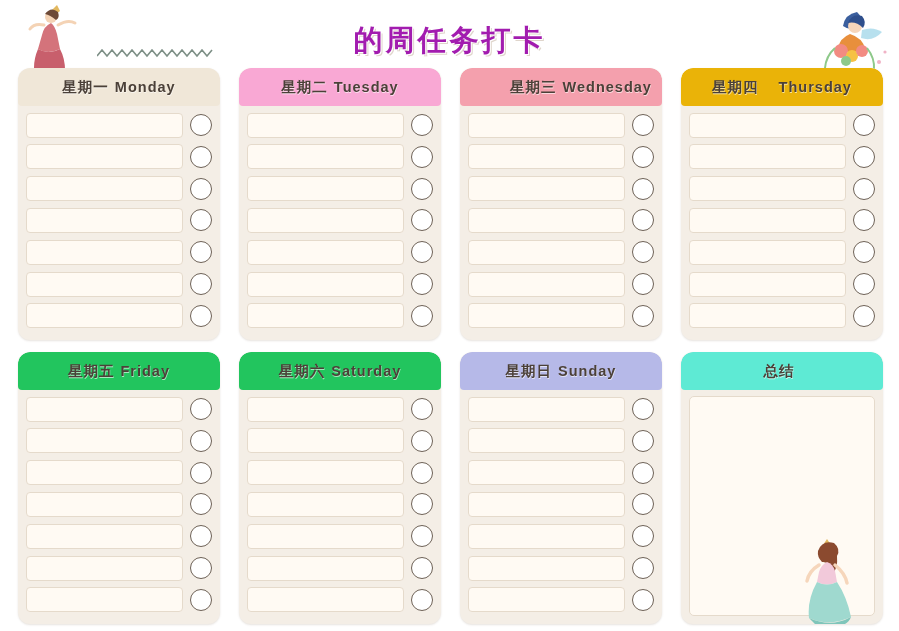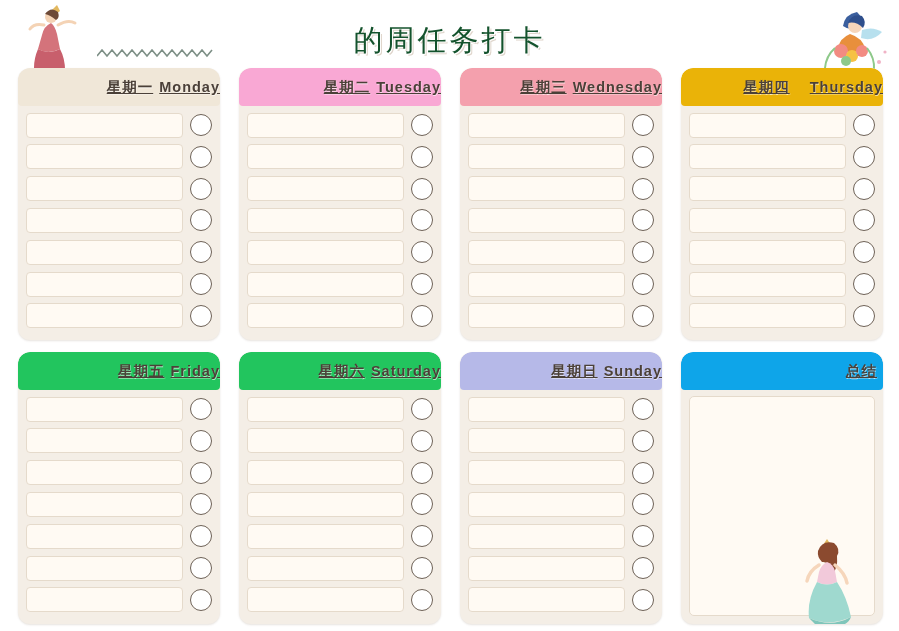--- a/index.html
+++ b/index.html
@@ -27,23 +27,23 @@
     top: 18px;
     width: 899px;
     height: 46px;
     display: flex;
     align-items: center;
     justify-content: center;
     pointer-events: none;
   }
   .title-text {
     font-size: 29px;
-    font-weight: normal;
+    font-weight: bold;
     letter-spacing: 3px;
-    color: #14532d;
+    color: #a21caf;
     text-shadow: 1px 1px 0 #ffffff, 2px 2px 0 #dfd5cb;
   }
   .squiggle {
     position: absolute;
     left: 97px;
     top: 45px;
     width: 118px;
     height: 12px;
   }
 
@@ -76,27 +76,26 @@
     box-shadow: 0 1px 2px rgba(120, 100, 80, 0.18);
     overflow: hidden;
     display: flex;
     flex-direction: column;
   }
   .card-header {
     height: 38px;
     border-radius: 12px 12px 4px 4px;
     display: flex;
     align-items: center;
-    justify-content: flex-end;
+    justify-content: center;
     font-size: 14.5px;
     font-weight: bold;
     color: #4b4038;
     letter-spacing: 1px;
     text-shadow: 0.5px 0.5px 0 rgba(255,255,255,0.6);
-    text-decoration: underline;
   }
   .card-header .cn { margin-right: 6px; }
   .card-body {
     flex: 1;
     padding: 6px 8px 8px 8px;
     display: flex;
     flex-direction: column;
     justify-content: space-between;
   }
   .task-row {
@@ -424,21 +423,21 @@
             <div class="task-line"></div>
             <div class="checkbox"></div>
           </div>
           <div class="task-row">
             <div class="task-line"></div>
             <div class="checkbox"></div>
           </div>
         </div>
       </div>
       <div class="card">
-        <div class="card-header" style="background: #0ea5e9;">
+        <div class="card-header" style="background: #5eead4;">
           <span class="cn">总结</span>
         </div>
         <div class="summary-body"></div>
       </div>
     </div>
 
   <div class="deco deco-bottom">
     <svg width="70" height="90" viewBox="0 0 70 90">
       <path d="M28 10 l4 -6 4 6z" fill="#e2b85f"></path>
       <circle cx="32" cy="18" r="8" fill="#f6d6bb"></circle>

